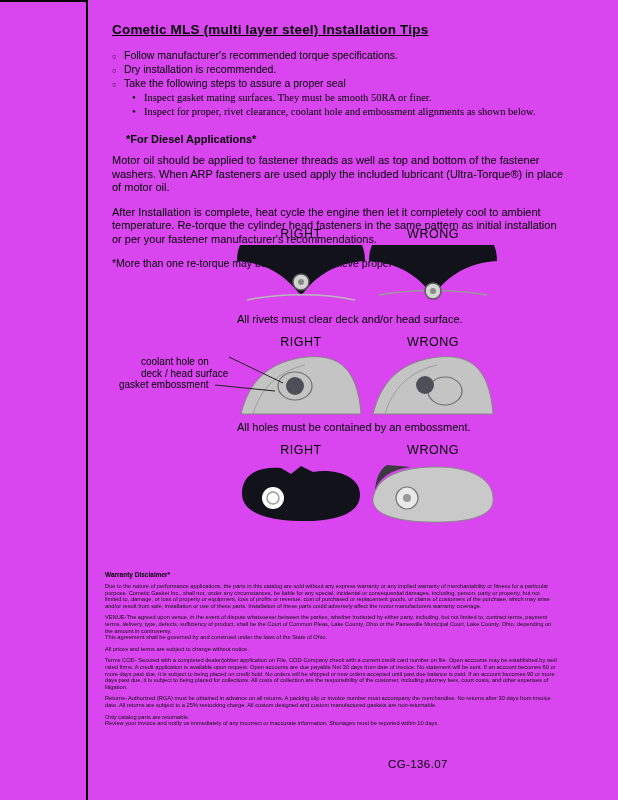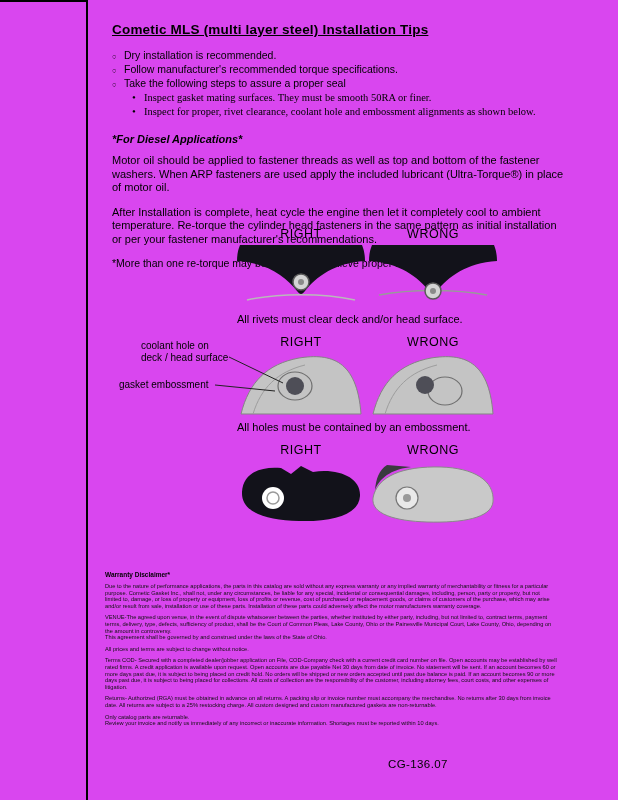--- a/index.html
+++ b/index.html
@@ -13,56 +13,56 @@
 
   .content { position:absolute; left:112px; top:16px; width:458px; }
   .title { font-size:13.5px; font-weight:bold; text-decoration:underline; margin:6px 0 12px 0; letter-spacing:0.2px; }
 
   ul.tips { list-style:none; }
   ul.tips li { position:relative; font-size:10.5px; line-height:13px; padding-left:12px; margin-bottom:1px; }
   ul.tips li::before { content:"\25CB"; position:absolute; left:0; top:1px; font-size:7.5px; }
   ul.tips li.sub { margin-left:20px;font-family:Liberation Serif, serif; }
   ul.tips li.sub::before { content:"\2022"; font-size:11px; top:0; }
 
-  .diesel-heading { font-size:11px; font-weight:bold; margin:15px 0 9px 0;font-style:italic; }
+  .diesel-heading { font-size:11px; font-weight:bold; margin:15px 0 9px 14px; }
   .para { font-size:11px; line-height:13.5px; margin-bottom:11px; width:452px; }
   .note { font-size:10.5px; line-height:13px; margin-top:2px; }
 
   .diagram-section { position:absolute; left:237px; top:227px; width:276px; }
   .dblock { margin-bottom:9px; position:relative; }
   .drow { display:flex; gap:4px; }
   .dcol { width:128px; }
   .dhead { text-align:center; font-size:12.5px; line-height:15px; margin-bottom:2px; letter-spacing:0.5px; }
   .fig { display:block; width:128px; height:64px; }
   .dcaption { font-size:11px; line-height:13px; margin-top:5px; width:256px; }
 
   .callout { position:absolute; font-size:10px; line-height:12px; color:#000; }
-  .callout-hole { left:-96px; top:5px; width:90px; }
+  .callout-hole { left:-96px; top:21px; width:90px; }
   .callout-emb  { left:-118px; top:44px; width:96px; }
   .callout-lines { position:absolute; left:-30px; top:16px; width:96px; height:48px; pointer-events:none; }
 
   .warranty { position:absolute; left:105px; top:571px; width:452px; }
   .warranty h2 { font-size:6.5px; line-height:8px; margin-bottom:4px; font-weight:bold; }
   .warranty p { font-size:5.7px; line-height:6.6px; margin-bottom:5px; white-space:pre-line; color:#111; }
 
   .doc-footer { position:absolute; left:388px; top:758px; font-size:11.5px; letter-spacing:0.4px; }
 </style>
 </head>
 <body>
 
 <div class="page">
   <div class="top-rule"></div>
   <div class="left-rule"></div>
 
   <div class="content">
     <h1 class="title">Cometic MLS (multi layer steel) Installation Tips</h1>
 
     <ul class="tips">
+      <li>Follow manufacturer's recommended torque specifications.</li>
       <li>Dry installation is recommended.</li>
-      <li>Follow manufacturer's recommended torque specifications.</li>
       <li>Take the following steps to assure a proper seal</li>
       <li class="sub">Inspect gasket mating surfaces.  They must be smooth 50RA or finer.</li>
       <li class="sub">Inspect for proper, rivet clearance, coolant hole and embossment alignments as shown below.</li>
     </ul>
 
     <h2 class="diesel-heading">*For Diesel Applications*</h2>
     <p class="para">Motor oil should be applied to fastener threads as well as top and bottom of the fastener washers. When ARP fasteners are used apply the included lubricant (Ultra-Torque®) in place of motor oil.</p>
     <p class="para">After Installation is complete, heat cycle the engine then let it completely cool to ambient temperature. Re-torque the cylinder head fasteners in the same pattern as initial installation or per your fastener manufacturer's recommendations.</p>
     <p class="note">*More than one re-torque may be required to achieve proper fastener stretch*</p>
   </div>

